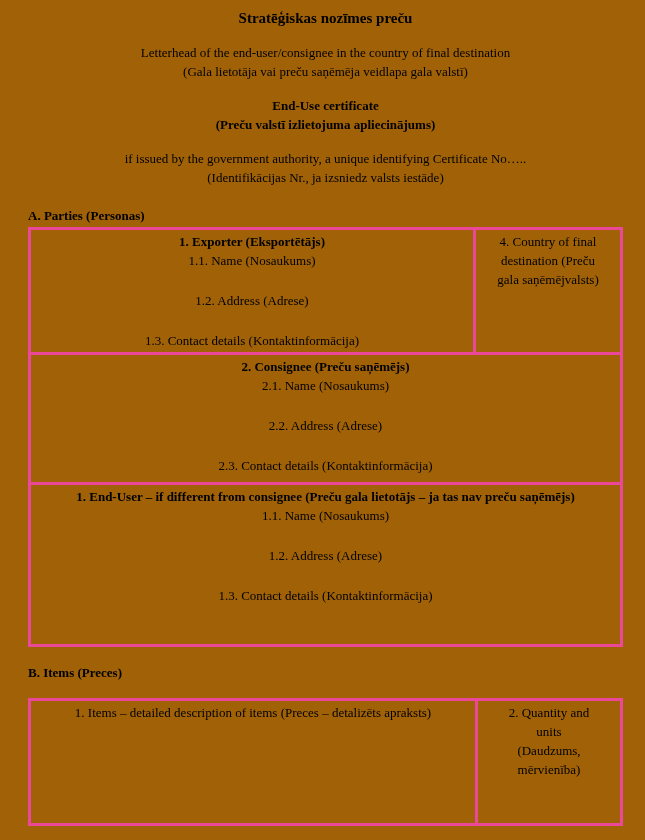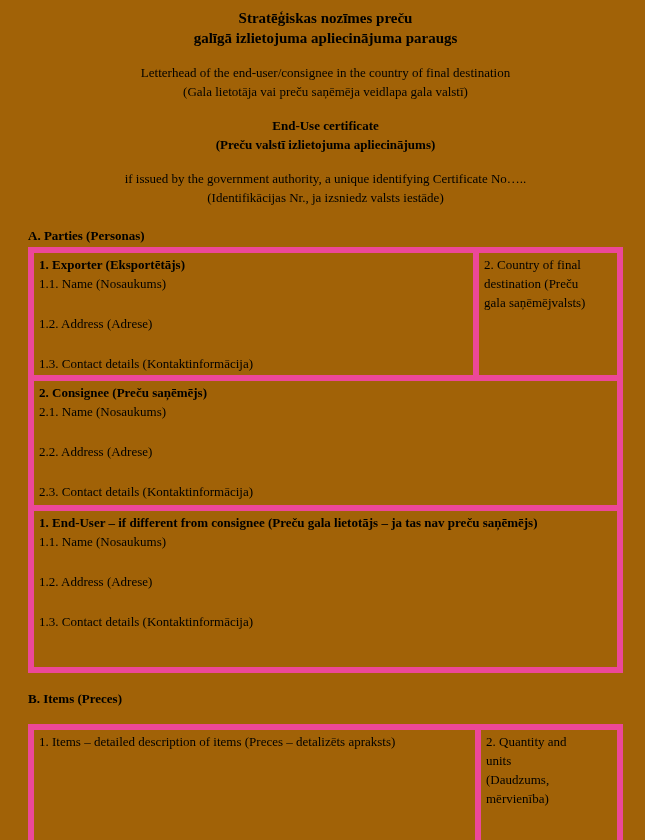--- a/index.html
+++ b/index.html
@@ -32,41 +32,41 @@
   .heading-a { margin-top: 19px; margin-bottom: 2px; }
   .heading-b { margin-top: 16px; margin-bottom: 16px; }
   .form-table {
     width: 595px;
     border-collapse: collapse;
     table-layout: fixed;
   }
   .col-main { width: 445px; }
   .col-main2 { width: 447px; }
   td.cell {
-    border: 6px solid #ec4899;
+    border: 3px solid #ec4899;
     vertical-align: top;
     padding: 2px 5px 2px 5px;
+    text-align: center;
   }
   .cell-title { font-weight: bold; }
   .field { margin-top: 21px; }
   .field.first { margin-top: 0; }
   td.row-exporter { height: 120px; }
   td.row-consignee { height: 130px; }
   td.row-enduser { height: 162px; }
   td.row-items { height: 125px; }
   .preline { white-space: pre-line; }
 </style>
 </head>
 <body>
 
 <div class="page">
 
   <div class="doc-title">
     <div>Stratēģiskas nozīmes preču</div>
-    <div>galīgā izlietojuma apliecinājuma paraugs</div>
   </div>
 
   <div class="center-block">
     <div>Letterhead of the end-user/consignee in the country of final destination</div>
     <div>(Gala lietotāja vai preču saņēmēja veidlapa gala valstī)</div>
   </div>
 
   <div class="center-block bold">
     <div>End-Use certificate</div>
     <div>(Preču valstī izlietojuma apliecinājums)</div>
@@ -85,21 +85,21 @@
         <col class="col-side">
       </colgroup>
     <tbody>
       <tr>
         <td class="cell row-exporter">
           <div class="cell-title">1. Exporter (Eksportētājs)</div>
           <div class="field first">1.1. Name (Nosaukums)</div>
           <div class="field">1.2. Address (Adrese)</div>
           <div class="field">1.3. Contact details (Kontaktinformācija)</div>
         </td>
-        <td class="cell preline">2. Country of final
+        <td class="cell preline">4. Country of final
 destination (Preču
 gala saņēmējvalsts)</td>
       </tr>
       <tr>
         <td colspan="2" class="cell row-consignee">
           <div class="cell-title">2. Consignee (Preču saņēmējs)</div>
           <div class="field first">2.1. Name (Nosaukums)</div>
           <div class="field">2.2. Address (Adrese)</div>
           <div class="field">2.3. Contact details (Kontaktinformācija)</div>
         </td>

